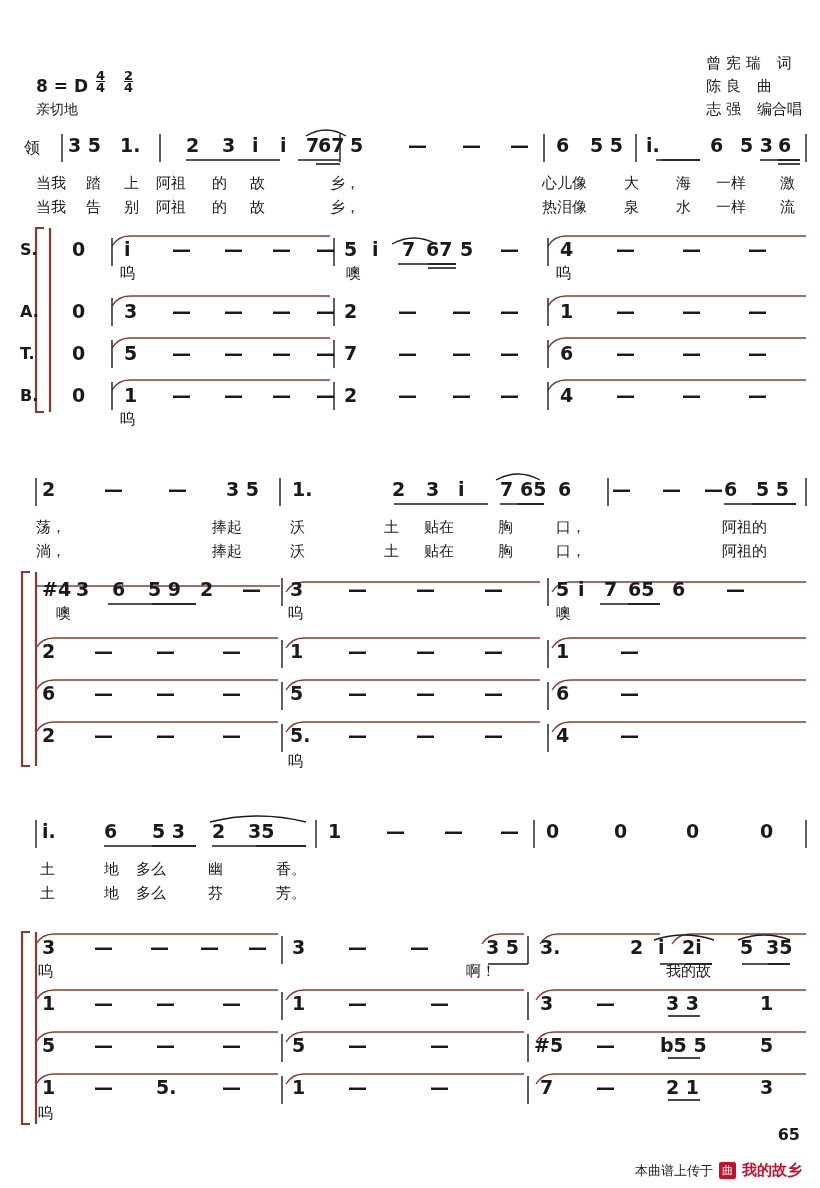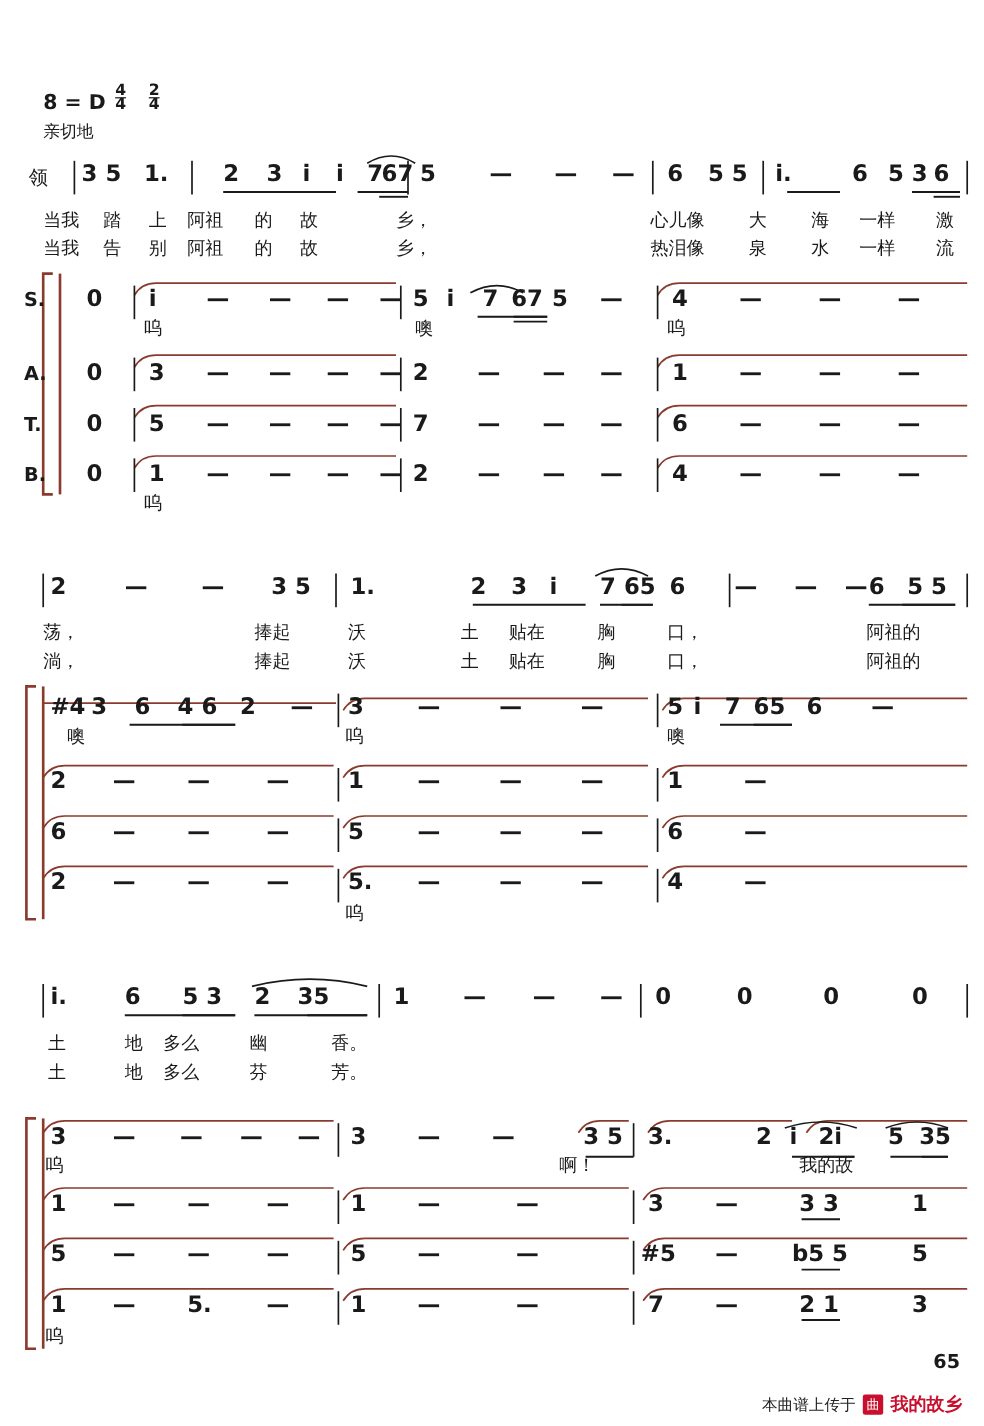--- a/index.html
+++ b/index.html
@@ -151,20 +151,31 @@
     border-radius: 2px;
     margin: 0 2px;
   }
 </style>
 </head>
 <body>
 
 <div class="page">
 
 
+  <div class="credits">
+    <div>
+      <span class="n">曾 宪 瑞</span><span class="gap"></span><span>词</span>
+    </div>
+    <div>
+      <span class="n">陈 良</span><span class="gap"></span><span>曲</span>
+    </div>
+    <div>
+      <span class="n">志 强</span><span class="gap"></span><span>编合唱</span>
+    </div>
+  </div>
 
   <div class="keysig">8 = D</div>
   <div class="meter">
     <div>4</div>
     <div style="border-top:1px solid #1a1a1a;">4</div>
   </div>
   <div class="meter meter2">
     <div>2</div>
     <div style="border-top:1px solid #1a1a1a;">4</div>
   </div>
@@ -463,21 +474,21 @@
     <div class="g lyr" style="top:542px;left:290px;">沃</div>
     <div class="g lyr" style="top:542px;left:384px;">土</div>
     <div class="g lyr" style="top:542px;left:424px;">贴在</div>
     <div class="g lyr" style="top:542px;left:498px;">胸</div>
     <div class="g lyr" style="top:542px;left:556px;">口，</div>
     <div class="g lyr" style="top:542px;left:722px;">阿祖的</div>
 
     <div class="g num" style="top:578px;left:42px;">#4</div>
     <div class="g num" style="top:578px;left:76px;">3</div>
     <div class="g num" style="top:578px;left:112px;">6</div>
-    <div class="g num" style="top:578px;left:148px;">4 6</div>
+    <div class="g num" style="top:578px;left:148px;">5 9</div>
     <div class="g num" style="top:578px;left:200px;">2</div>
     <div class="g dash" style="top:578px;left:242px;">—</div>
     <div class="g num" style="top:578px;left:290px;">3</div>
     <div class="g dash" style="top:578px;left:348px;">—</div>
     <div class="g dash" style="top:578px;left:416px;">—</div>
     <div class="g dash" style="top:578px;left:484px;">—</div>
     <div class="g num" style="top:578px;left:556px;">5</div>
     <div class="g num" style="top:578px;left:578px;">i</div>
     <div class="g num" style="top:578px;left:604px;">7</div>
     <div class="g num" style="top:578px;left:628px;">65</div>

